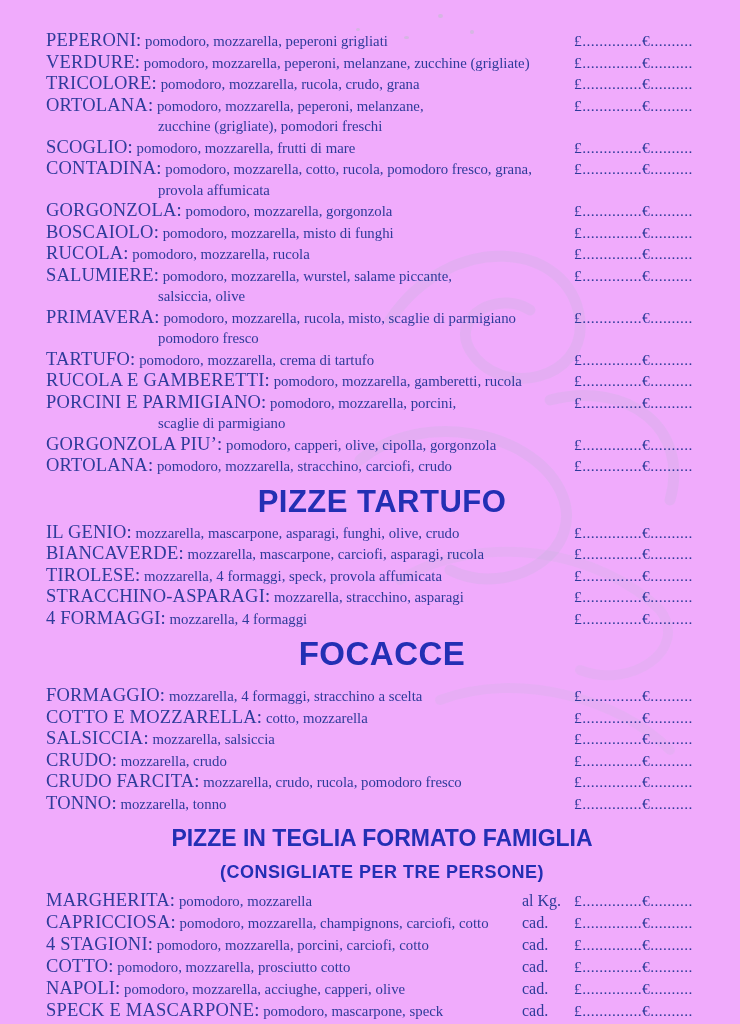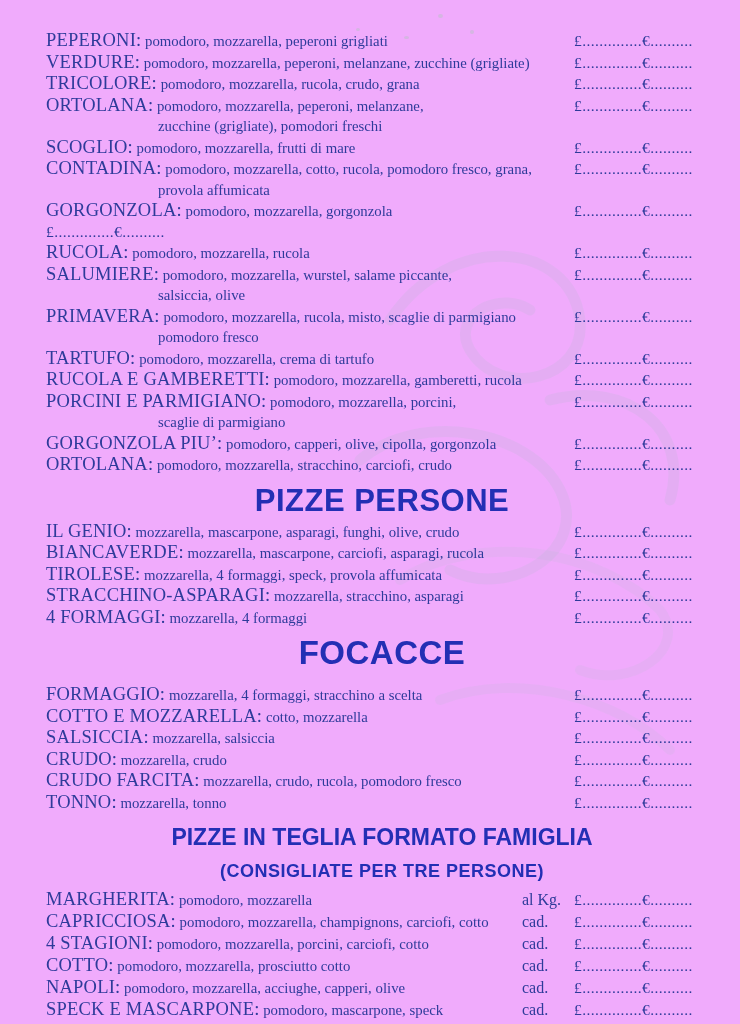--- a/index.html
+++ b/index.html
@@ -112,20 +112,23 @@
 
   <div class="row">
     <div class="left"><span class="nm">GORGONZOLA:</span><span class="ds"> pomodoro, mozzarella, gorgonzola</span>
       
     </div>
 
     <div class="price">£..............€..........</div>
   </div>
 
   <div class="row">
+    <div class="left"><span class="nm">BOSCAIOLO:</span><span class="ds"> pomodoro, mozzarella, misto di funghi</span>
+      
+    </div>
 
     <div class="price">£..............€..........</div>
   </div>
 
   <div class="row">
     <div class="left"><span class="nm">RUCOLA:</span><span class="ds"> pomodoro, mozzarella, rucola</span>
       
     </div>
 
     <div class="price">£..............€..........</div>
@@ -181,21 +184,21 @@
 
   <div class="row">
     <div class="left"><span class="nm">ORTOLANA:</span><span class="ds"> pomodoro, mozzarella, stracchino, carciofi, crudo</span>
       
     </div>
 
     <div class="price">£..............€..........</div>
   </div>
 </div>
   <div class="section-header hdr-bianche">
-    <div class="section-title">PIZZE PERSONE</div>
+    <div class="section-title">PIZZE TARTUFO</div>
 
   </div>
 <div class="sec-small">
   <div class="row">
     <div class="left"><span class="nm">IL GENIO:</span><span class="ds"> mozzarella, mascarpone, asparagi, funghi, olive, crudo</span>
       
     </div>
 
     <div class="price">£..............€..........</div>
   </div>

